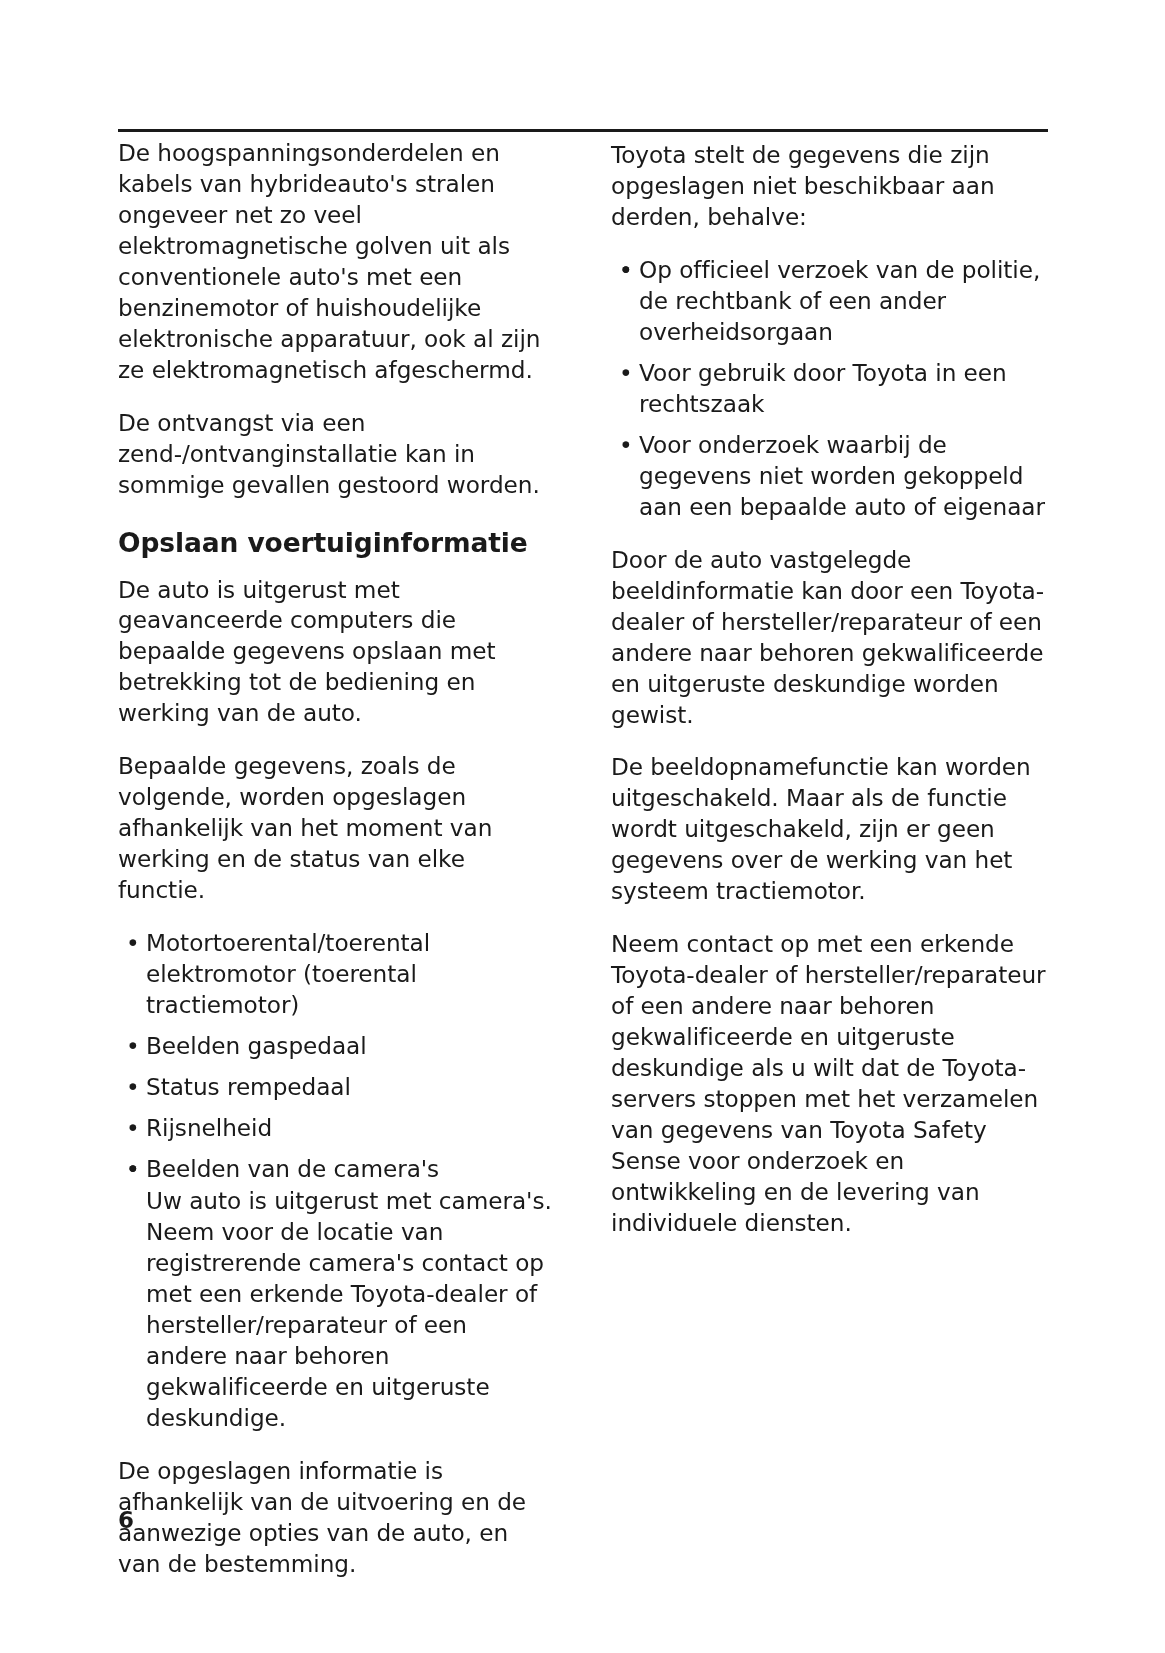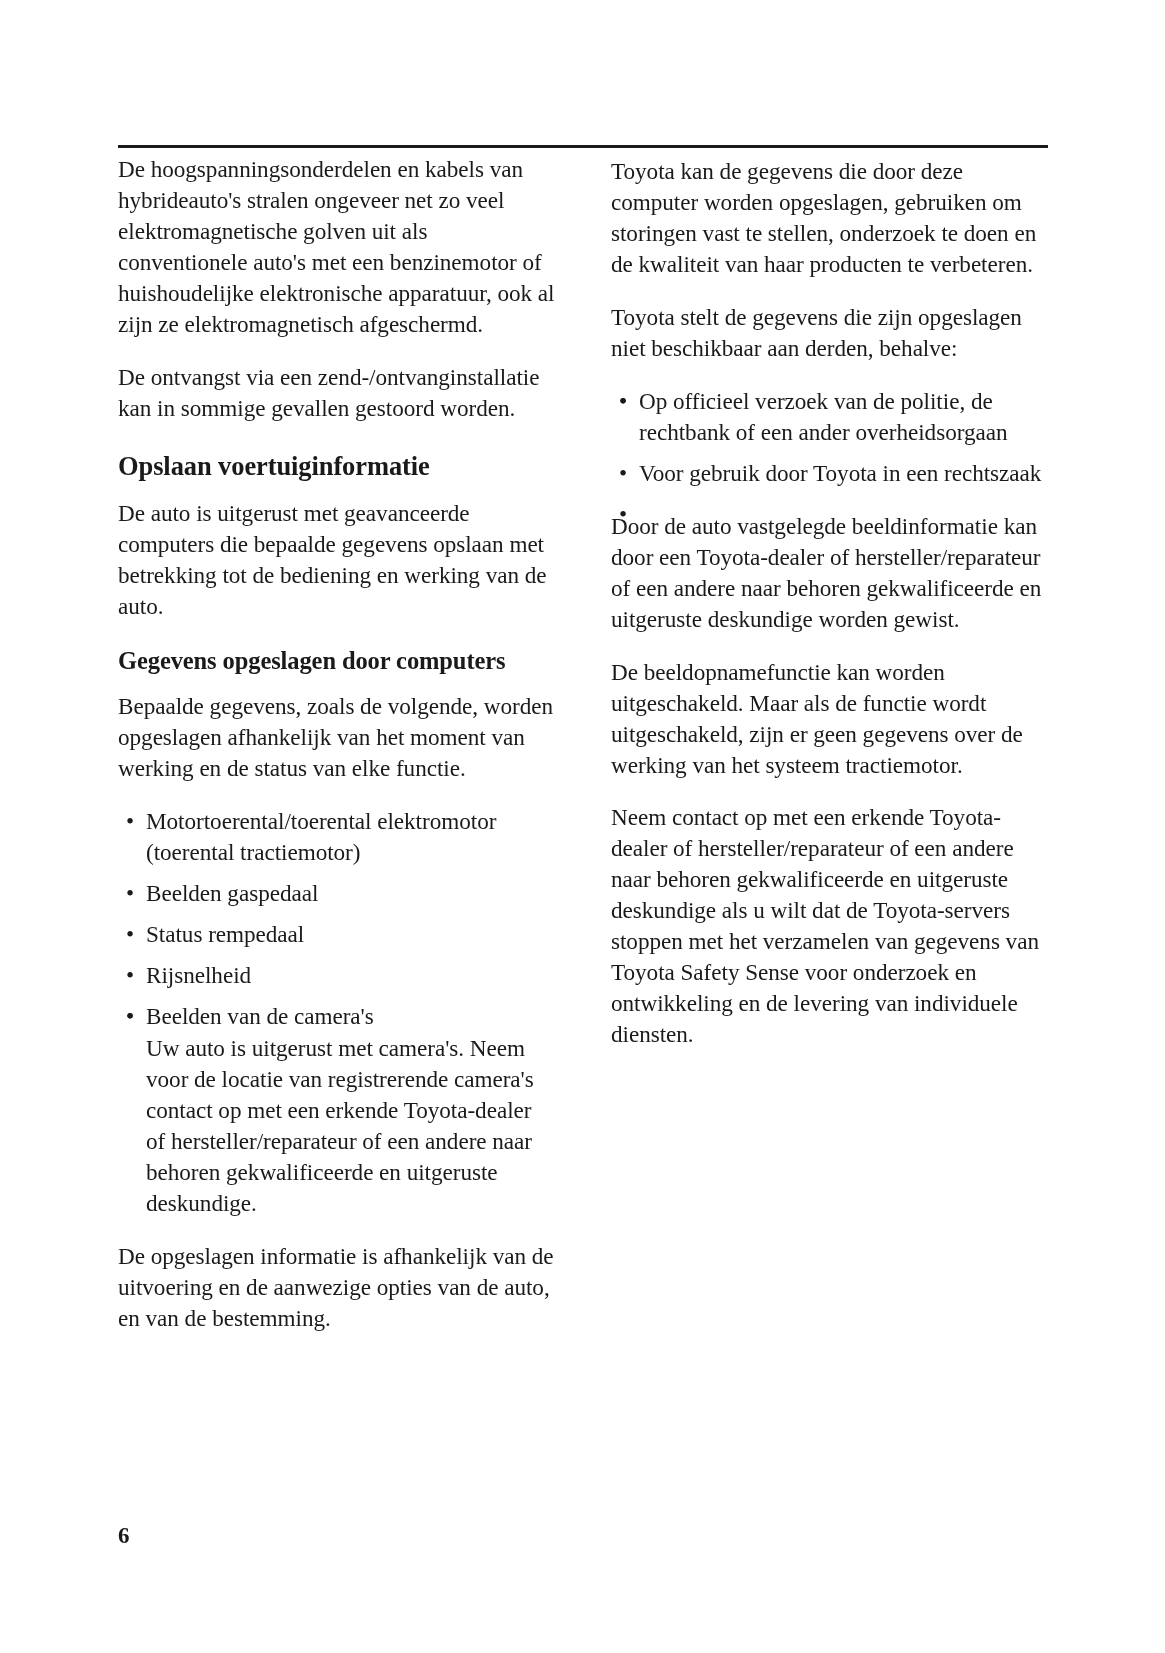--- a/index.html
+++ b/index.html
@@ -10,25 +10,24 @@
   body {
     width: 1165px;
     height: 1653px;
     font-family: "DejaVu Sans", sans-serif;
     color: #1a1a1a;
     position: relative;
     overflow: hidden;
   }
   .page {
     position: absolute;
-    left: 0; top: 16px;
+    left: 0; top: 0;
     width: 1165px;
     height: 1326px;
     box-sizing: border-box;
-    font-family: Liberation Serif, serif;
   }
   .header-rule {
     position: absolute;
     left: 118px;
     top: 129px;
     width: 930px;
     height: 3px;
     background: #1a1a1a;
   }
   .columns {
@@ -120,21 +119,20 @@
     <div class="col col-left">
 
       <p class="body-text">De hoogspanningsonderdelen en kabels van hybrideauto's stralen ongeveer net zo veel elektromagnetische golven uit als conventionele auto's met een benzinemotor of huishoudelijke elektronische apparatuur, ook al zijn ze elektromagnetisch afgeschermd.</p>
 
       <p class="body-text">De ontvangst via een zend-/ontvanginstallatie kan in sommige gevallen gestoord worden.</p>
 
       <h2 class="section-heading">Opslaan voertuiginformatie</h2>
 
       <p class="body-text">De auto is uitgerust met geavanceerde computers die bepaalde gegevens opslaan met betrekking tot de bediening en werking van de auto.</p>
 
-      <h3 class="sub-heading">Gegevens opgeslagen door computers</h3>
 
       <p class="body-text">Bepaalde gegevens, zoals de volgende, worden opgeslagen afhankelijk van het moment van werking en de status van elke functie.</p>
 
       <ul class="bullet-list">
         <li>
           <span class="bullet-dot">•</span>
           <span>Motortoerental/toerental elektromotor (toerental tractiemotor)</span>
         </li>
         <li>
           <span class="bullet-dot">•</span>
@@ -158,38 +156,38 @@
         </li>
       </ul>
 
       <p class="body-text">De opgeslagen informatie is afhankelijk van de uitvoering en de aanwezige opties van de auto, en van de bestemming.</p>
 
     </div>
 
     <div class="col col-right">
 
 
-      <p class="body-text">Toyota kan de gegevens die door deze computer worden opgeslagen, gebruiken om storingen vast te stellen, onderzoek te doen en de kwaliteit van haar producten te verbeteren.</p>
 
       <p class="body-text">Toyota stelt de gegevens die zijn opgeslagen niet beschikbaar aan derden, behalve:</p>
 
       <ul class="bullet-list">
         <li>
           <span class="bullet-dot">•</span>
         </li>
         <li>
           <span class="bullet-dot">•</span>
           <span>Op officieel verzoek van de politie, de rechtbank of een ander overheidsorgaan</span>
         </li>
         <li>
           <span class="bullet-dot">•</span>
           <span>Voor gebruik door Toyota in een rechtszaak</span>
         </li>
         <li>
           <span class="bullet-dot">•</span>
+          <span>Voor onderzoek waarbij de gegevens niet worden gekoppeld aan een bepaalde auto of eigenaar</span>
         </li>
       </ul>
 
       <p class="body-text">Door de auto vastgelegde beeldinformatie kan door een Toyota-dealer of hersteller/reparateur of een andere naar behoren gekwalificeerde en uitgeruste deskundige worden gewist.</p>
 
       <p class="body-text">De beeldopnamefunctie kan worden uitgeschakeld. Maar als de functie wordt uitgeschakeld, zijn er geen gegevens over de werking van het systeem tractiemotor.</p>
 
       <p class="body-text">Neem contact op met een erkende Toyota-dealer of hersteller/reparateur of een andere naar behoren gekwalificeerde en uitgeruste deskundige als u wilt dat de Toyota-servers stoppen met het verzamelen van gegevens van Toyota Safety Sense voor onderzoek en ontwikkeling en de levering van individuele diensten.</p>
 
     </div>

